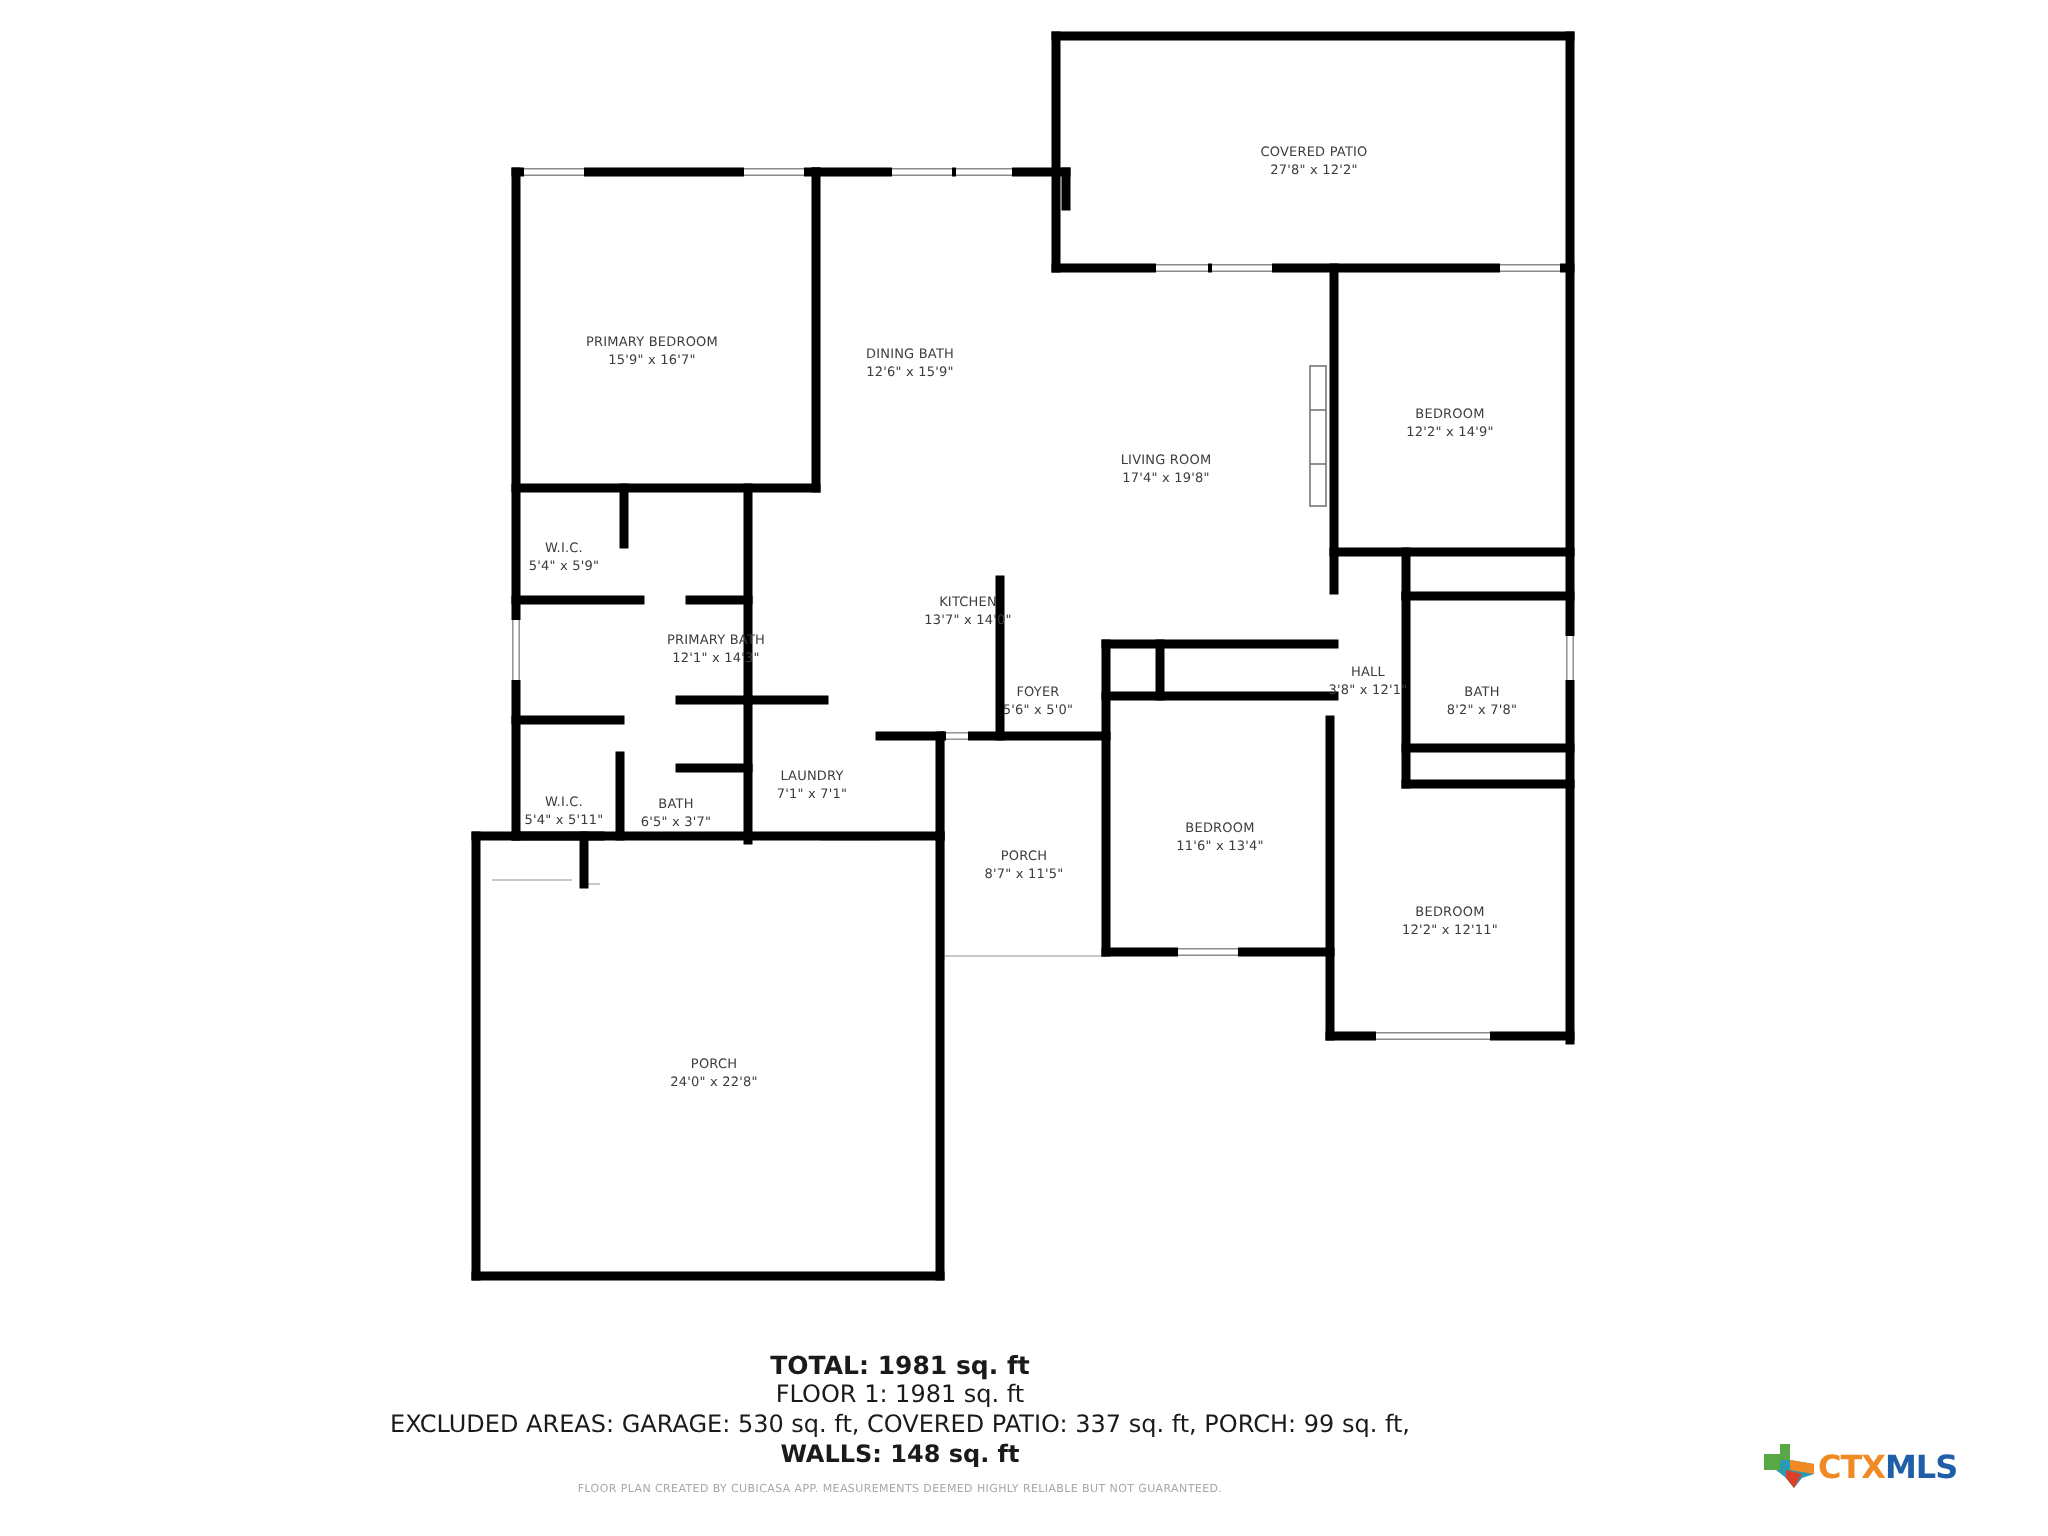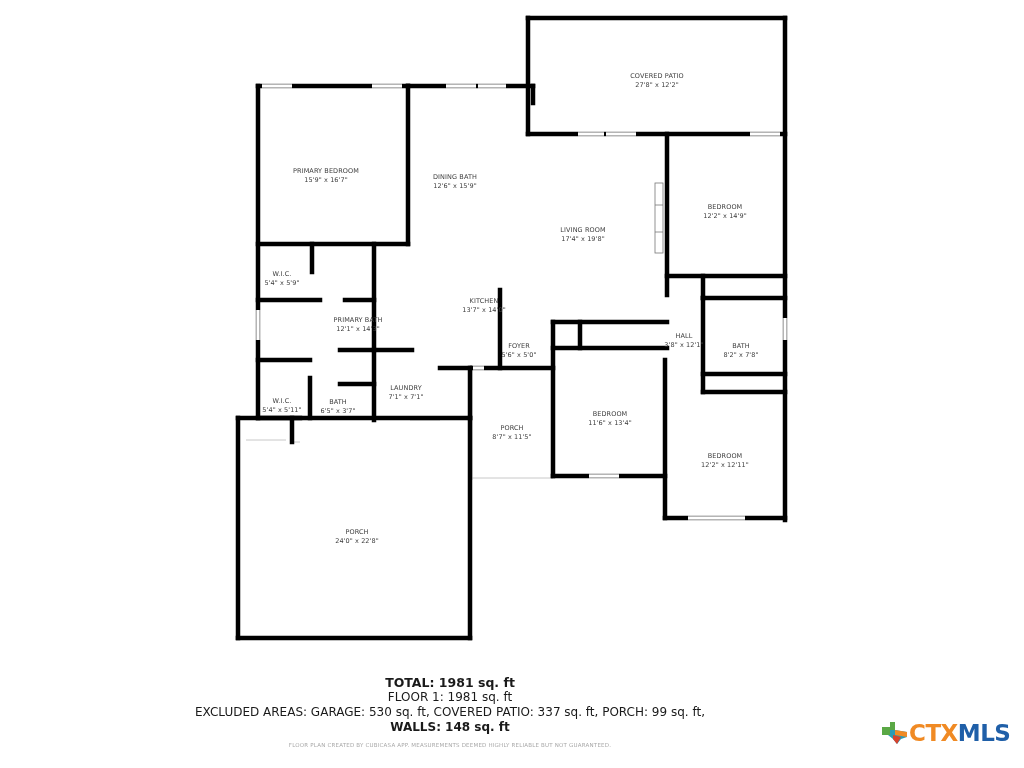--- a/index.html
+++ b/index.html
@@ -10,21 +10,21 @@
   .room-label .d { display:block; }
   .summary { position:absolute; left:0; width:900px; text-align:center; color:#1a1a1a; }
   .s-total { top:675px; font-size:12.5px; font-weight:bold; }
   .s-line { font-size:12px; }
   .s-floor { top:690px; }
   .s-excl { top:705px; }
   .s-walls { top:720px;font-weight:bold; }
   .s-disc { top:742px; font-size:5.5px; color:#a8a8a8; letter-spacing:0.2px; }
   .logo { position:absolute; left:879px; top:719px; height:28px; display:flex; align-items:center; }
   .logo-mark { width:30px; height:24px; position:relative; }
-  .logo-text { font-family:"DejaVu Sans", sans-serif; font-size:23px; font-weight:bold; letter-spacing:-0.5px; }
+  .logo-text { font-family:"DejaVu Sans", sans-serif; font-size:16px; font-weight:bold; letter-spacing:-0.5px; }
   .logo-ctx { color:#f08a24; }
   .logo-mls { color:#1f5fa8; }
 </style>
 </head>
 <body>
 
 <svg id="plan" viewBox="0 0 1024 768" xmlns="http://www.w3.org/2000/svg">
   <g id="thin" stroke="#c8c8c8" stroke-width="1">
       <line x1="472" y1="478" x2="553" y2="478"></line>
       <line x1="472" y1="368" x2="472" y2="480"></line>

